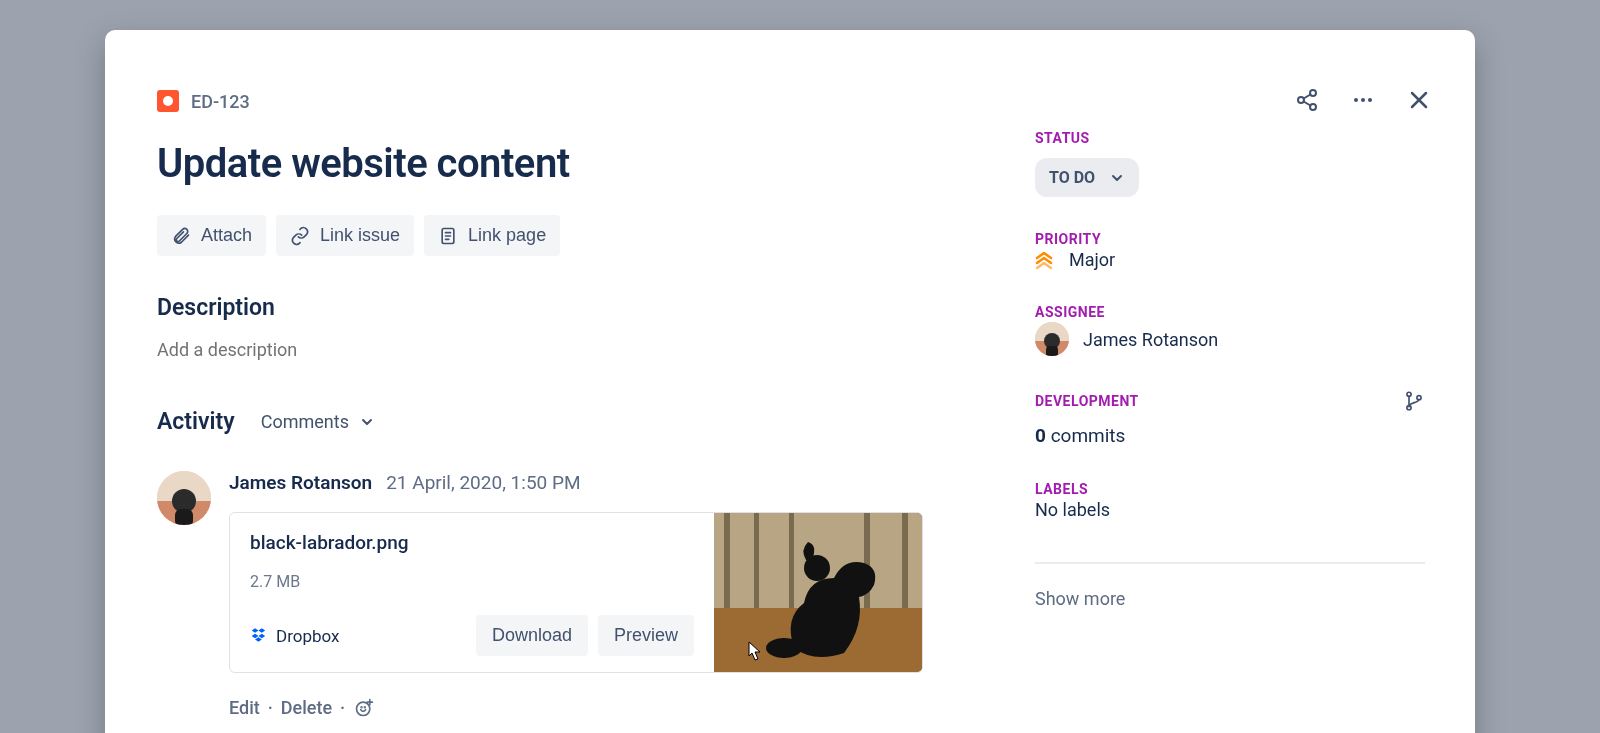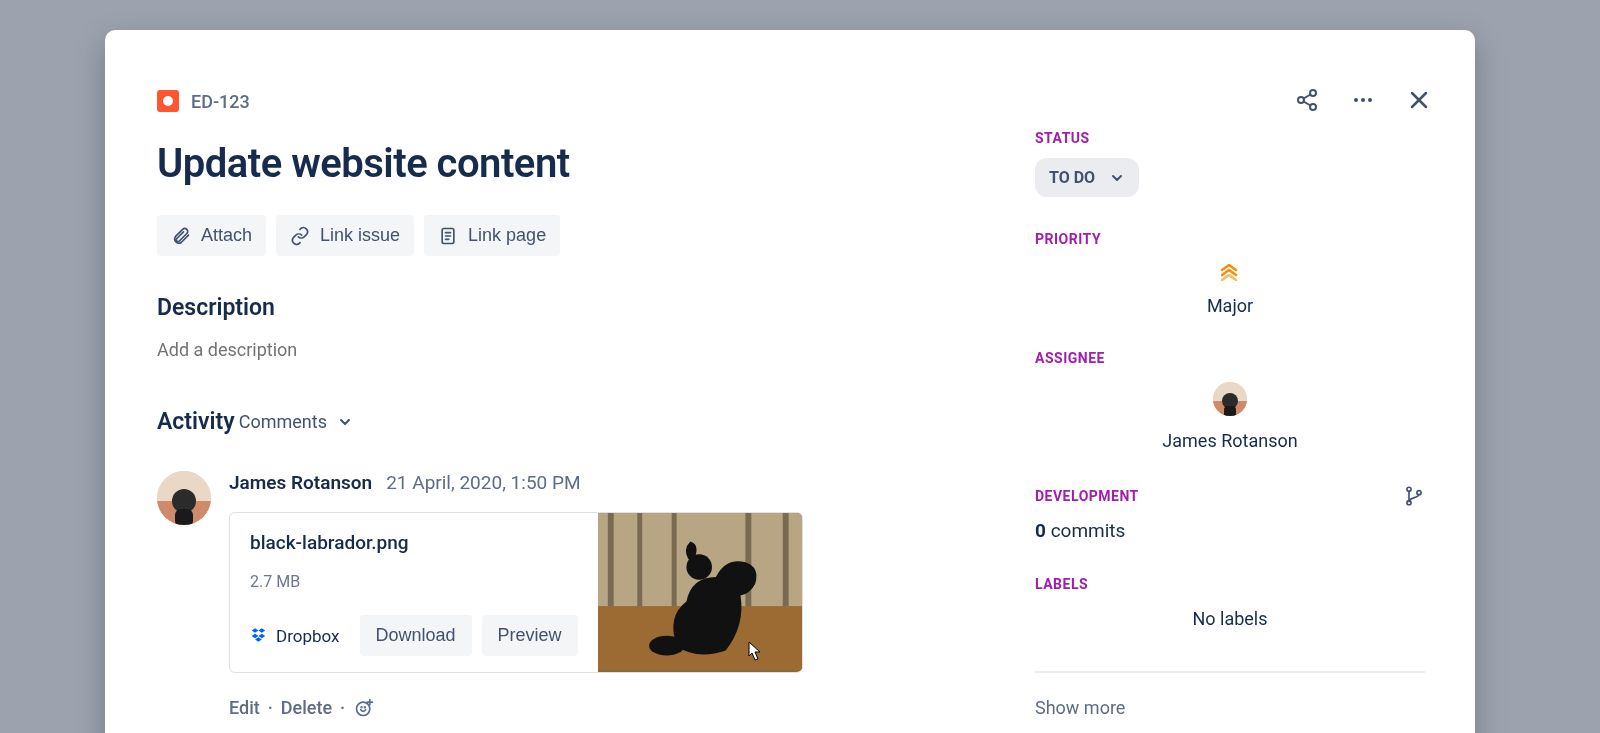--- a/index.html
+++ b/index.html
@@ -83,21 +83,21 @@
     margin-top: 38px;
   }
   .placeholder {
     color: #737373;
     font-size: 18px;
     margin-top: 18px;
   }
   .activity-row {
     display: flex;
     align-items: center;
-    gap: 4px;
+    gap: 26px;
     margin-top: 48px;
   }
   .activity-row .section-label { margin-top: 0; }
   .afilter {
     display: inline-flex;
     align-items: center;
     gap: 10px;
     color: #42526E;
     font-size: 18px;
     cursor: pointer;
@@ -120,21 +120,21 @@
     font-size: 19px;
   }
   .comment-head .name { font-weight: 600; color: #172B4D; }
   .comment-head .time { color: #5E6C84; }
   .attachment {
     margin-top: 18px;
     border: 1px solid #DFE1E6;
     border-radius: 6px;
     display: flex;
     overflow: hidden;
-    width: 574px;
+    width: 694px;
   }
   .att-left {
     flex: 1;
     padding: 18px 20px 16px 20px;
     display: flex; flex-direction: column;
   }
   .att-name { font-size: 19px; font-weight: 500; color: #172B4D; }
   .att-size { font-size: 16px; color: #6B778C; margin-top: 18px; }
   .att-foot {
     margin-top: 24px;
@@ -189,23 +189,23 @@
     background: #EBECF0;
     border-radius: 12px;
     padding: 10px 14px;
     font-weight: 700;
     color: #42526E;
     font-size: 16px;
     cursor: pointer;
   }
   .field { margin-top: 34px; }
   .field .value {
-    margin-top: 16px;
+    margin-top: 2px;
     display: flex; align-items: center; gap: 14px;
-    font-size: 18px; color: #172B4D; flex-direction: column;
+    font-size: 18px; color: #172B4D;
   }
   .prio-icon {
     display: inline-flex; flex-direction: column; gap: 1px;
     margin-right: 2px;
   }
   .small-avatar {
     width: 34px; height: 34px; border-radius: 50%;
     overflow: hidden; position: relative;
     background: linear-gradient(#f7d9c4 0%, #f7d9c4 60%, #e5906a 60%, #e5906a 100%);
   }

